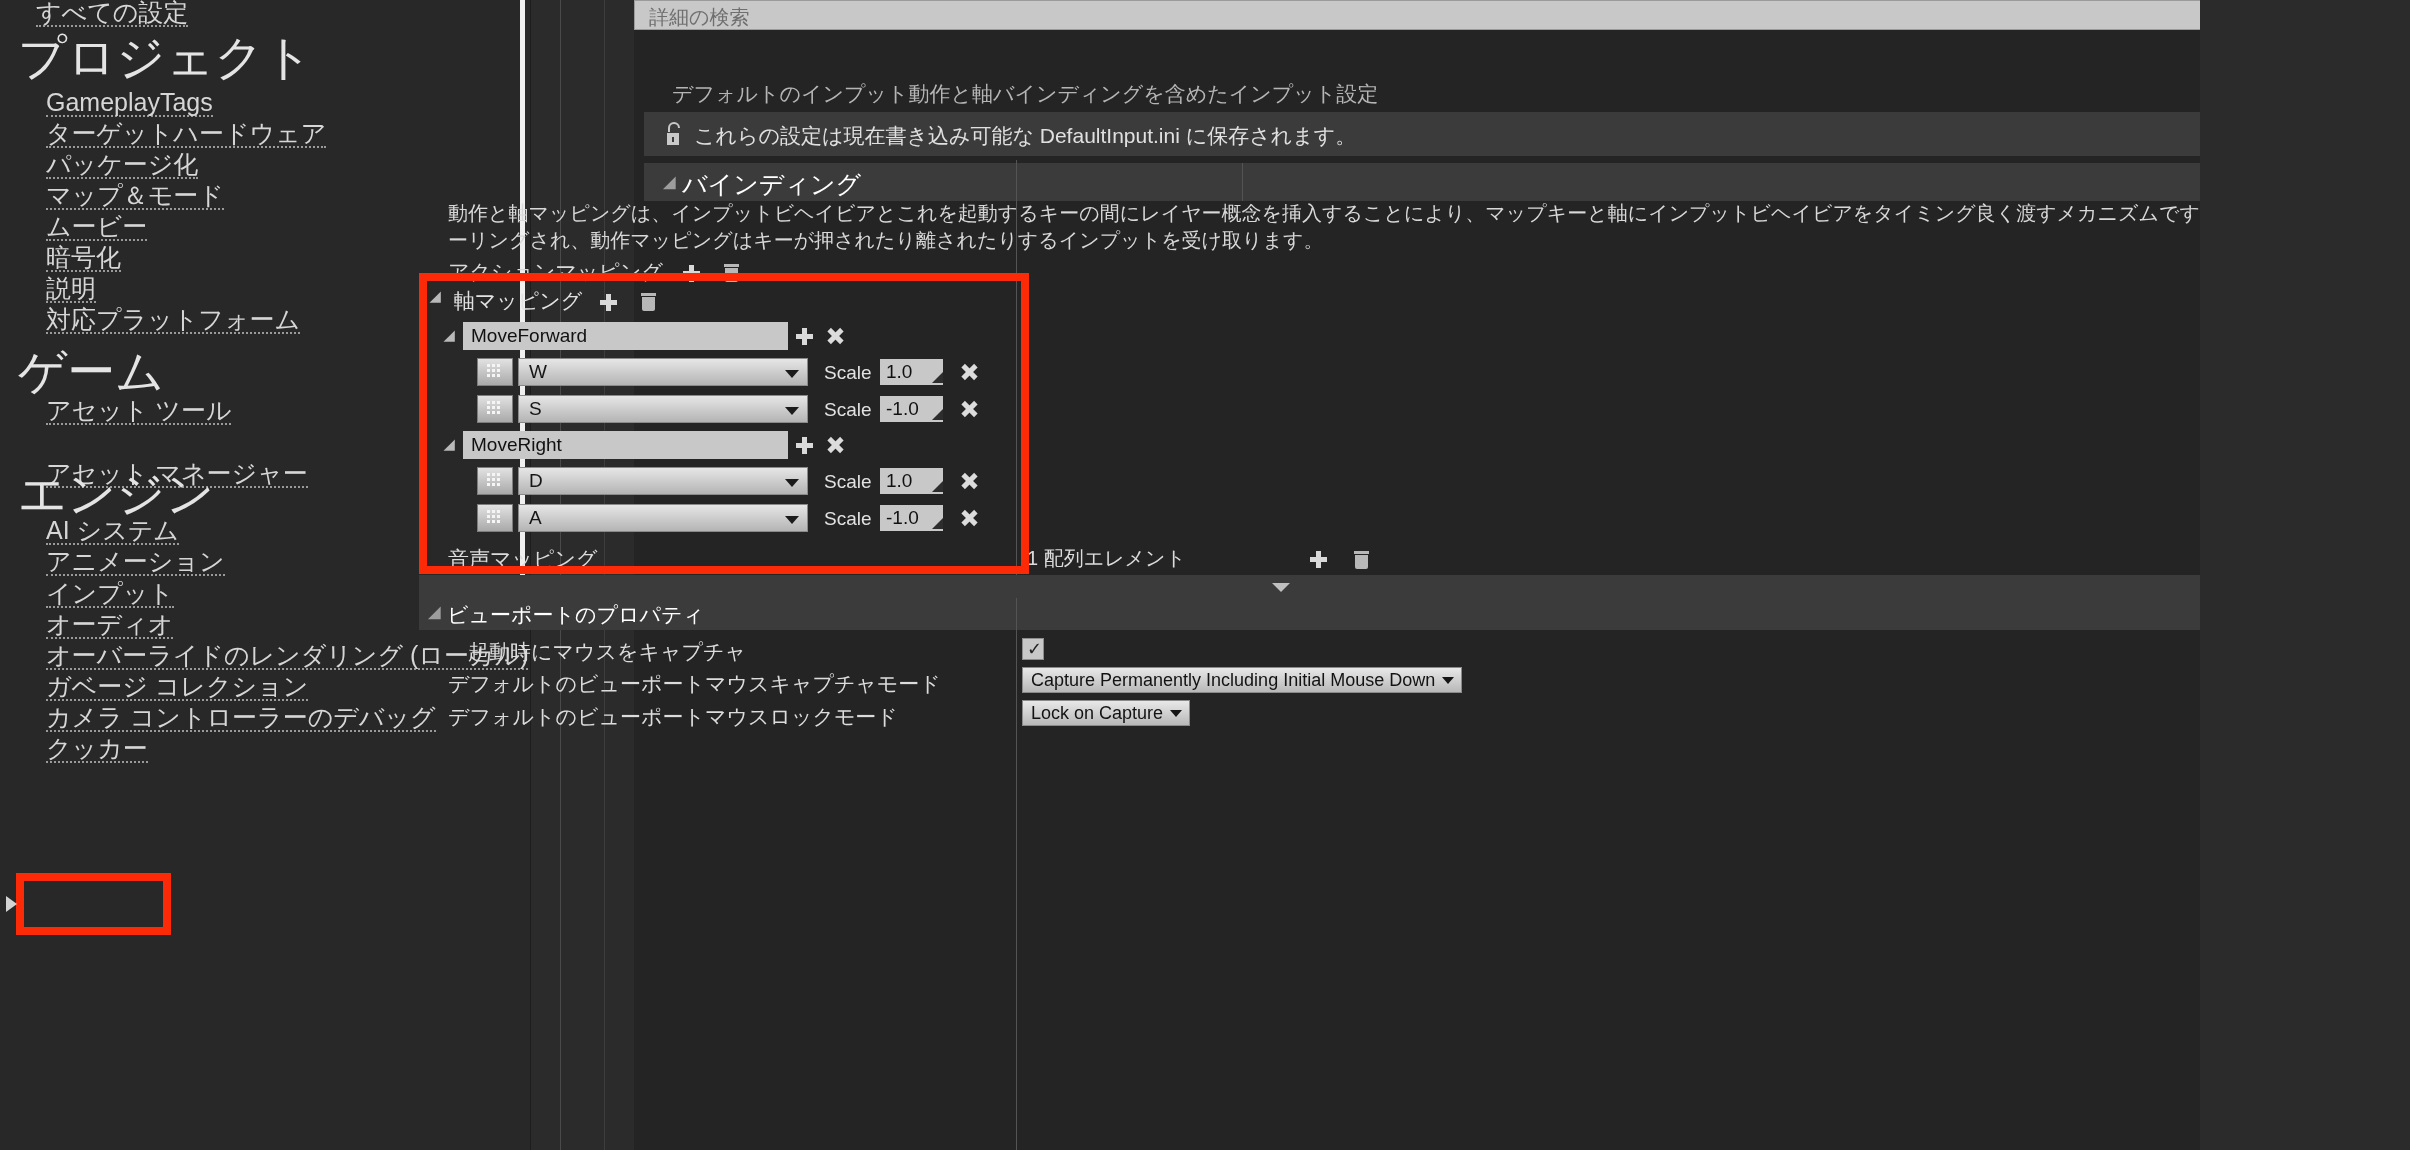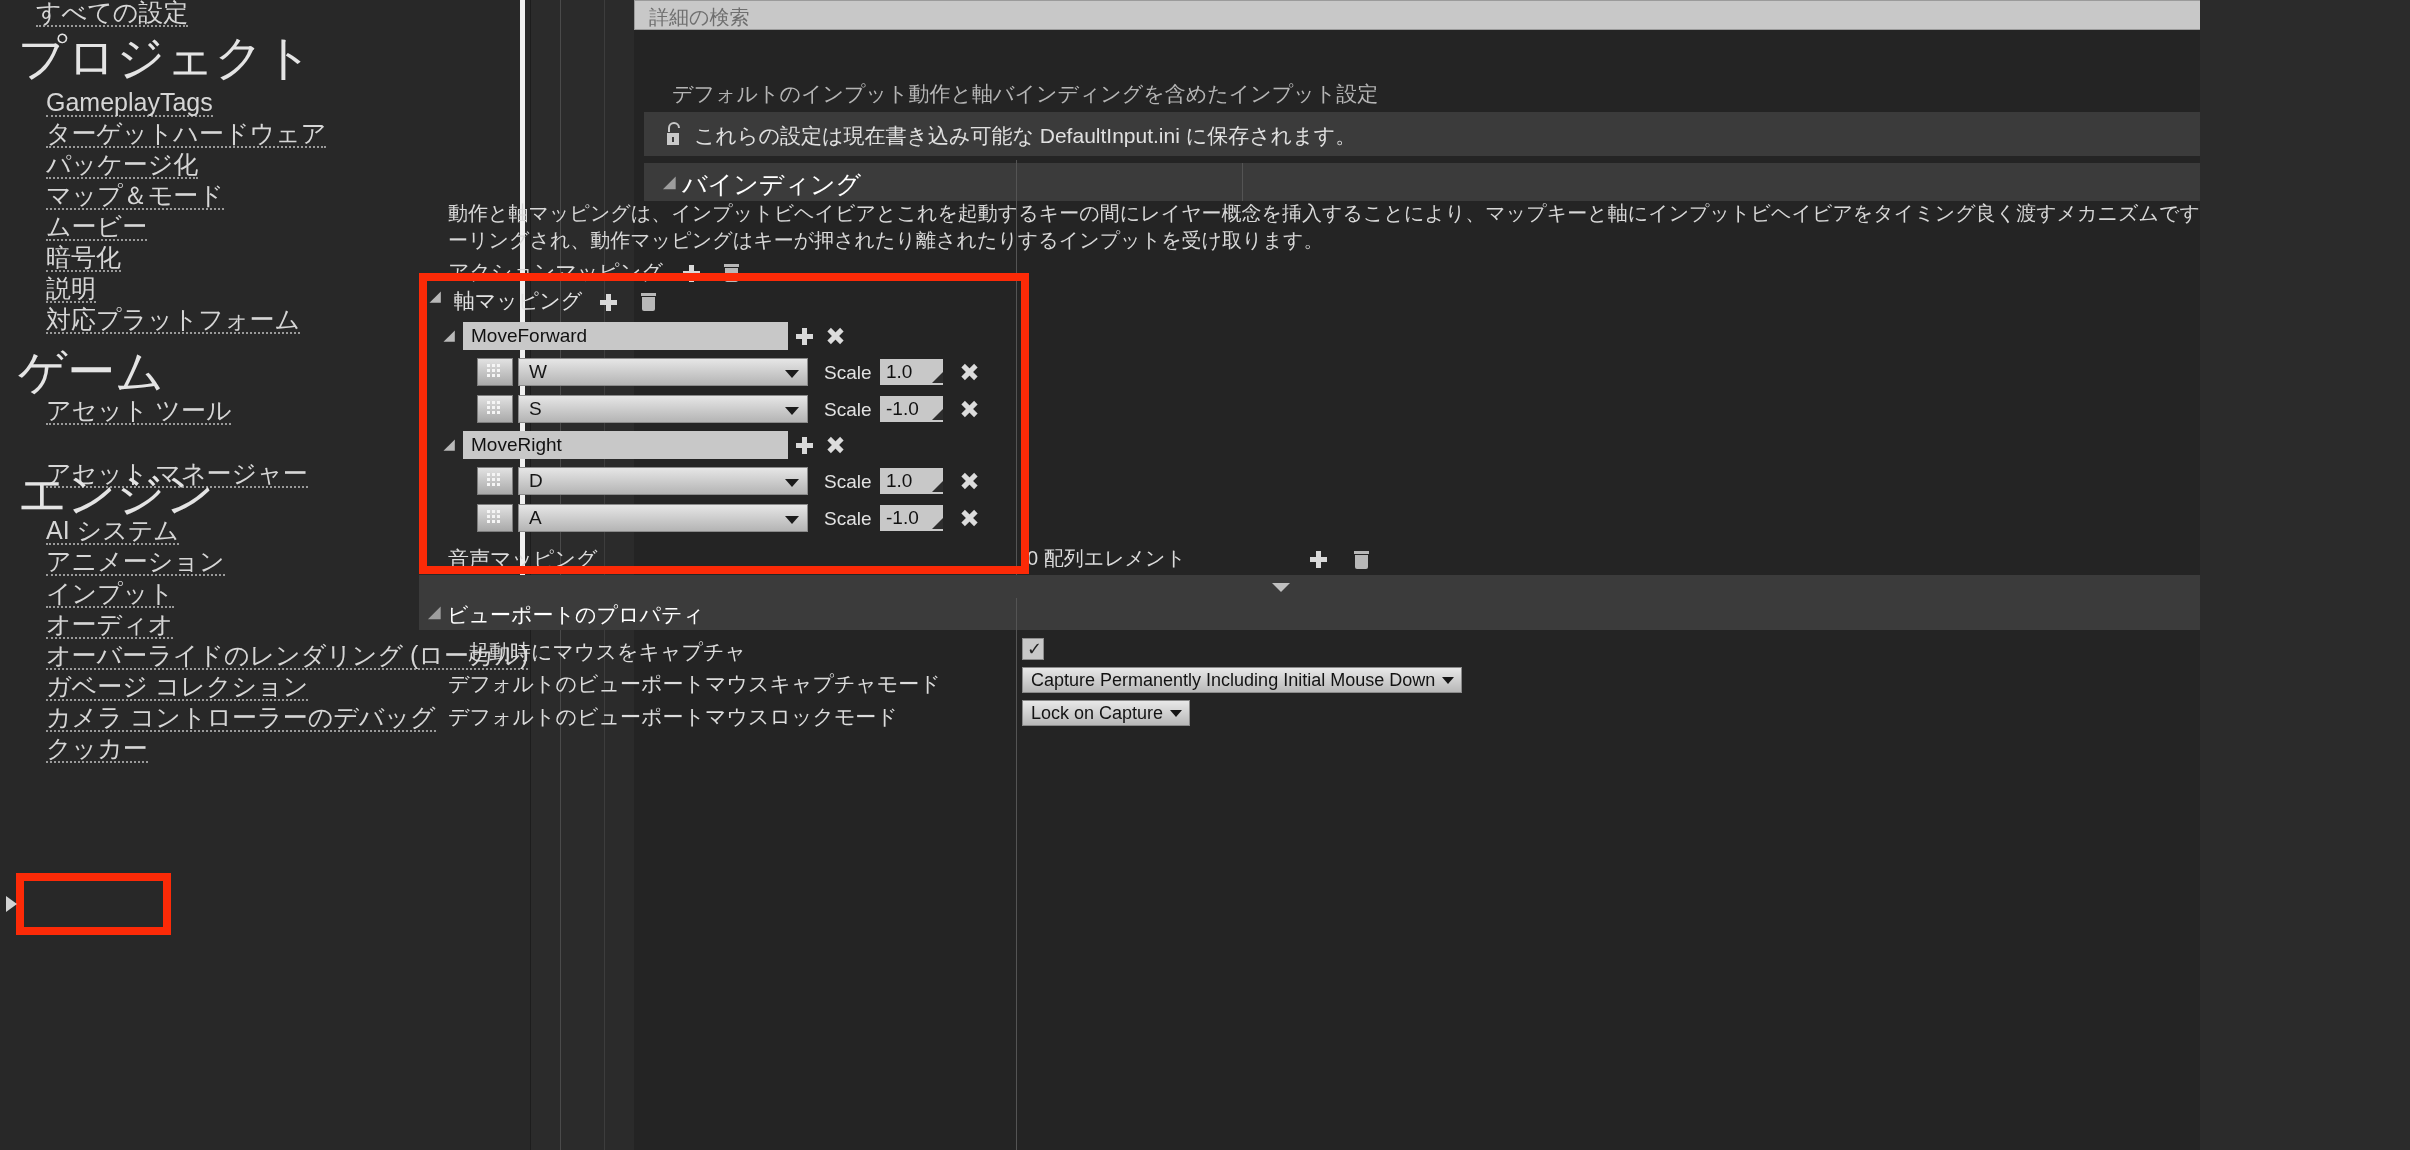--- a/index.html
+++ b/index.html
@@ -603,21 +603,21 @@
       <span class="caret"></span>
     </div>
     <span class="scale-label" style="left:347px; top:4px;">Scale</span>
     <input class="scale-field" style="left: 403px; top: 1px;" value="-1.0">
     <span class="spin-icon" style="left:455px; top:14px;"></span>
     <span class="x-icon" style="position:absolute; left:484px; top:6px;"></span>
   </div>
 
   <div id="voice-row">音声マッピング</div>
   <div id="array-elem">
-    <span>0 配列エレメント</span>
+    <span>1 配列エレメント</span>
     <span class="plus-icon" style="margin-left:118px;"></span>
     <span class="trash-icon" style="margin-left:22px;"></span>
   </div>
 
   <div id="redbox"></div>
 
   <div id="strip">
     <div class="caret-down-sm" style="left:853px; top:8px;"></div>
   </div>
 

